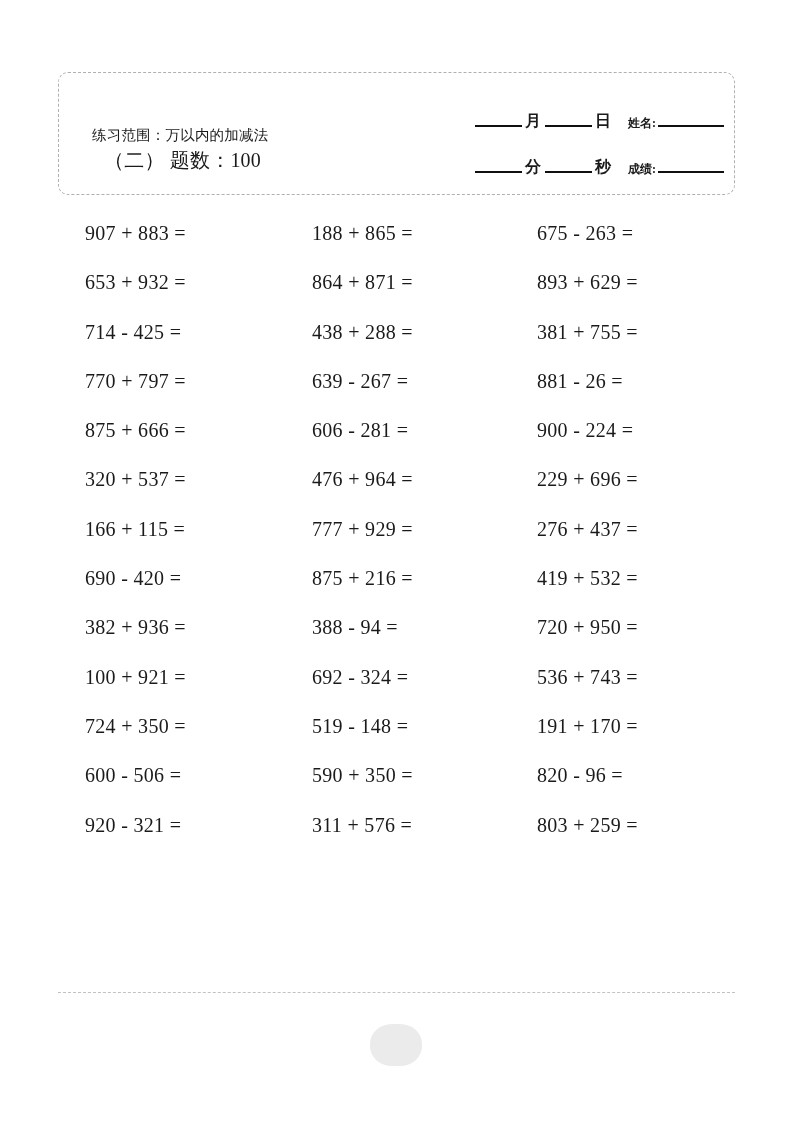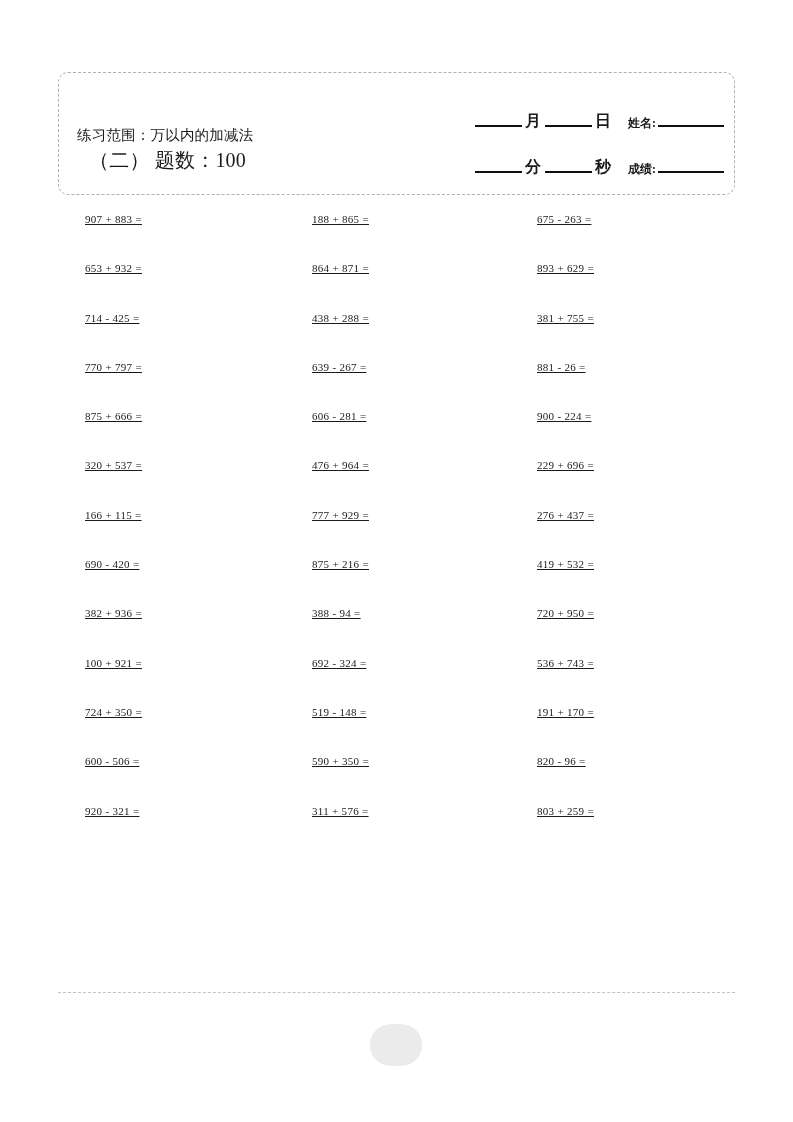--- a/index.html
+++ b/index.html
@@ -25,21 +25,21 @@
     top: 72px;
     width: 677px;
     height: 123px;
     border: 1px dashed #b0b0b0;
     border-radius: 10px;
     box-sizing: border-box;
   }
 
   .header-left {
     position: absolute;
-    left: 18px;
+    left: 33px;
     top: 52px;
     width: 330px;
     line-height: 1.45;
   }
   .header-left .line-1 {
     font-size: 14.5px;
     letter-spacing: 0.2px;
     white-space: nowrap;
   }
   .header-left .line-2 {
@@ -96,26 +96,25 @@
     left: 0;
     top: 206px;
     width: 793px;
   }
   .prob-row {
     position: relative;
     height: 49.3px;
   }
   .prob {
     position: absolute;
-    top: 7px;
-    font-size: 11px;
+    top: 16px;
+    font-size: 20px;
     letter-spacing: 0.3px;
     white-space: nowrap;
     line-height: 1.1;
-    text-decoration: underline;
   }
   .prob.col-0 { left: 85px; }
   .prob.col-1 { left: 312px; }
   .prob.col-2 { left: 537px; }
 
   
   .footer-rule {
     position: absolute;
     left: 58px;
     top: 992px;

